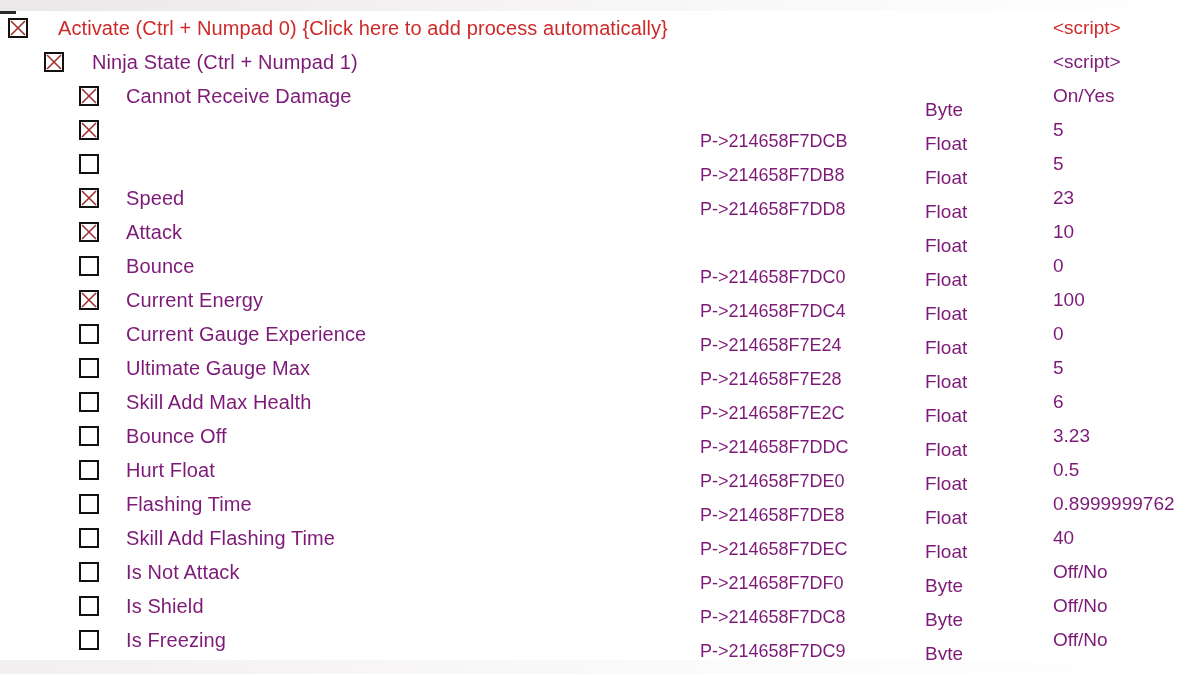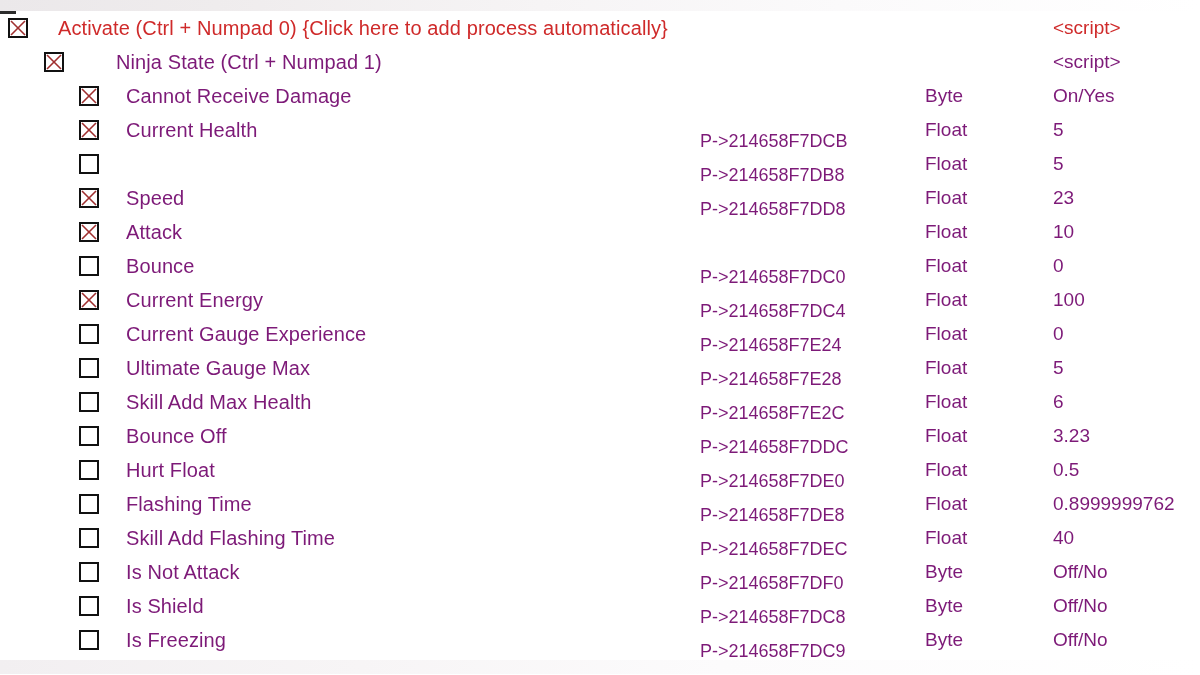--- a/index.html
+++ b/index.html
@@ -82,33 +82,33 @@
   .lvl1 .cb { left: 44px; }
   .lvl2 .cb { left: 79px; }
 
   .desc {
     position: absolute;
     top: 0;
     font-size: 20px;
     letter-spacing: 0.1px;
   }
   .lvl0 .desc { left: 58px; }
-  .lvl1 .desc { left: 92px; margin-left: 24px; }
+  .lvl1 .desc { left: 92px; }
   .lvl2 .desc { left: 126px; }
 
   .addr {
     position: absolute;
     top: 9px;
     left: 700px;
     font-size: 18px;
     margin-top: 36px;
   }
   .type {
     position: absolute;
-    top: 0;
+    top: 14px;
     left: 925px;
     font-size: 19px;
   }
   .value {
     position: absolute;
     top: 0;
     left: 1053px;
     font-size: 19px;
     text-align: center;
   }
@@ -156,21 +156,20 @@
         <div class="type c-purple">Byte</div>
         <div class="value c-purple">On/Yes</div>
       </div>
       <div class="row lvl2">
         <div class="cb">
           <svg viewBox="0 0 20 20" aria-hidden="true">
             <line x1="3" y1="3" x2="17" y2="17" stroke="#a03030" stroke-width="1.6"></line>
             <line x1="17" y1="3" x2="3" y2="17" stroke="#a03030" stroke-width="1.6"></line>
           </svg>
         </div>
-        <div class="desc c-purple">Current Health</div>
         <div class="addr c-purple">P-&gt;214658F7DB8</div>
         <div class="type c-purple">Float</div>
         <div class="value c-purple">5</div>
       </div>
       <div class="row lvl2">
         <div class="cb"></div>
         <div class="addr c-purple">P-&gt;214658F7DD8</div>
         <div class="type c-purple">Float</div>
         <div class="value c-purple">5</div>
       </div>

